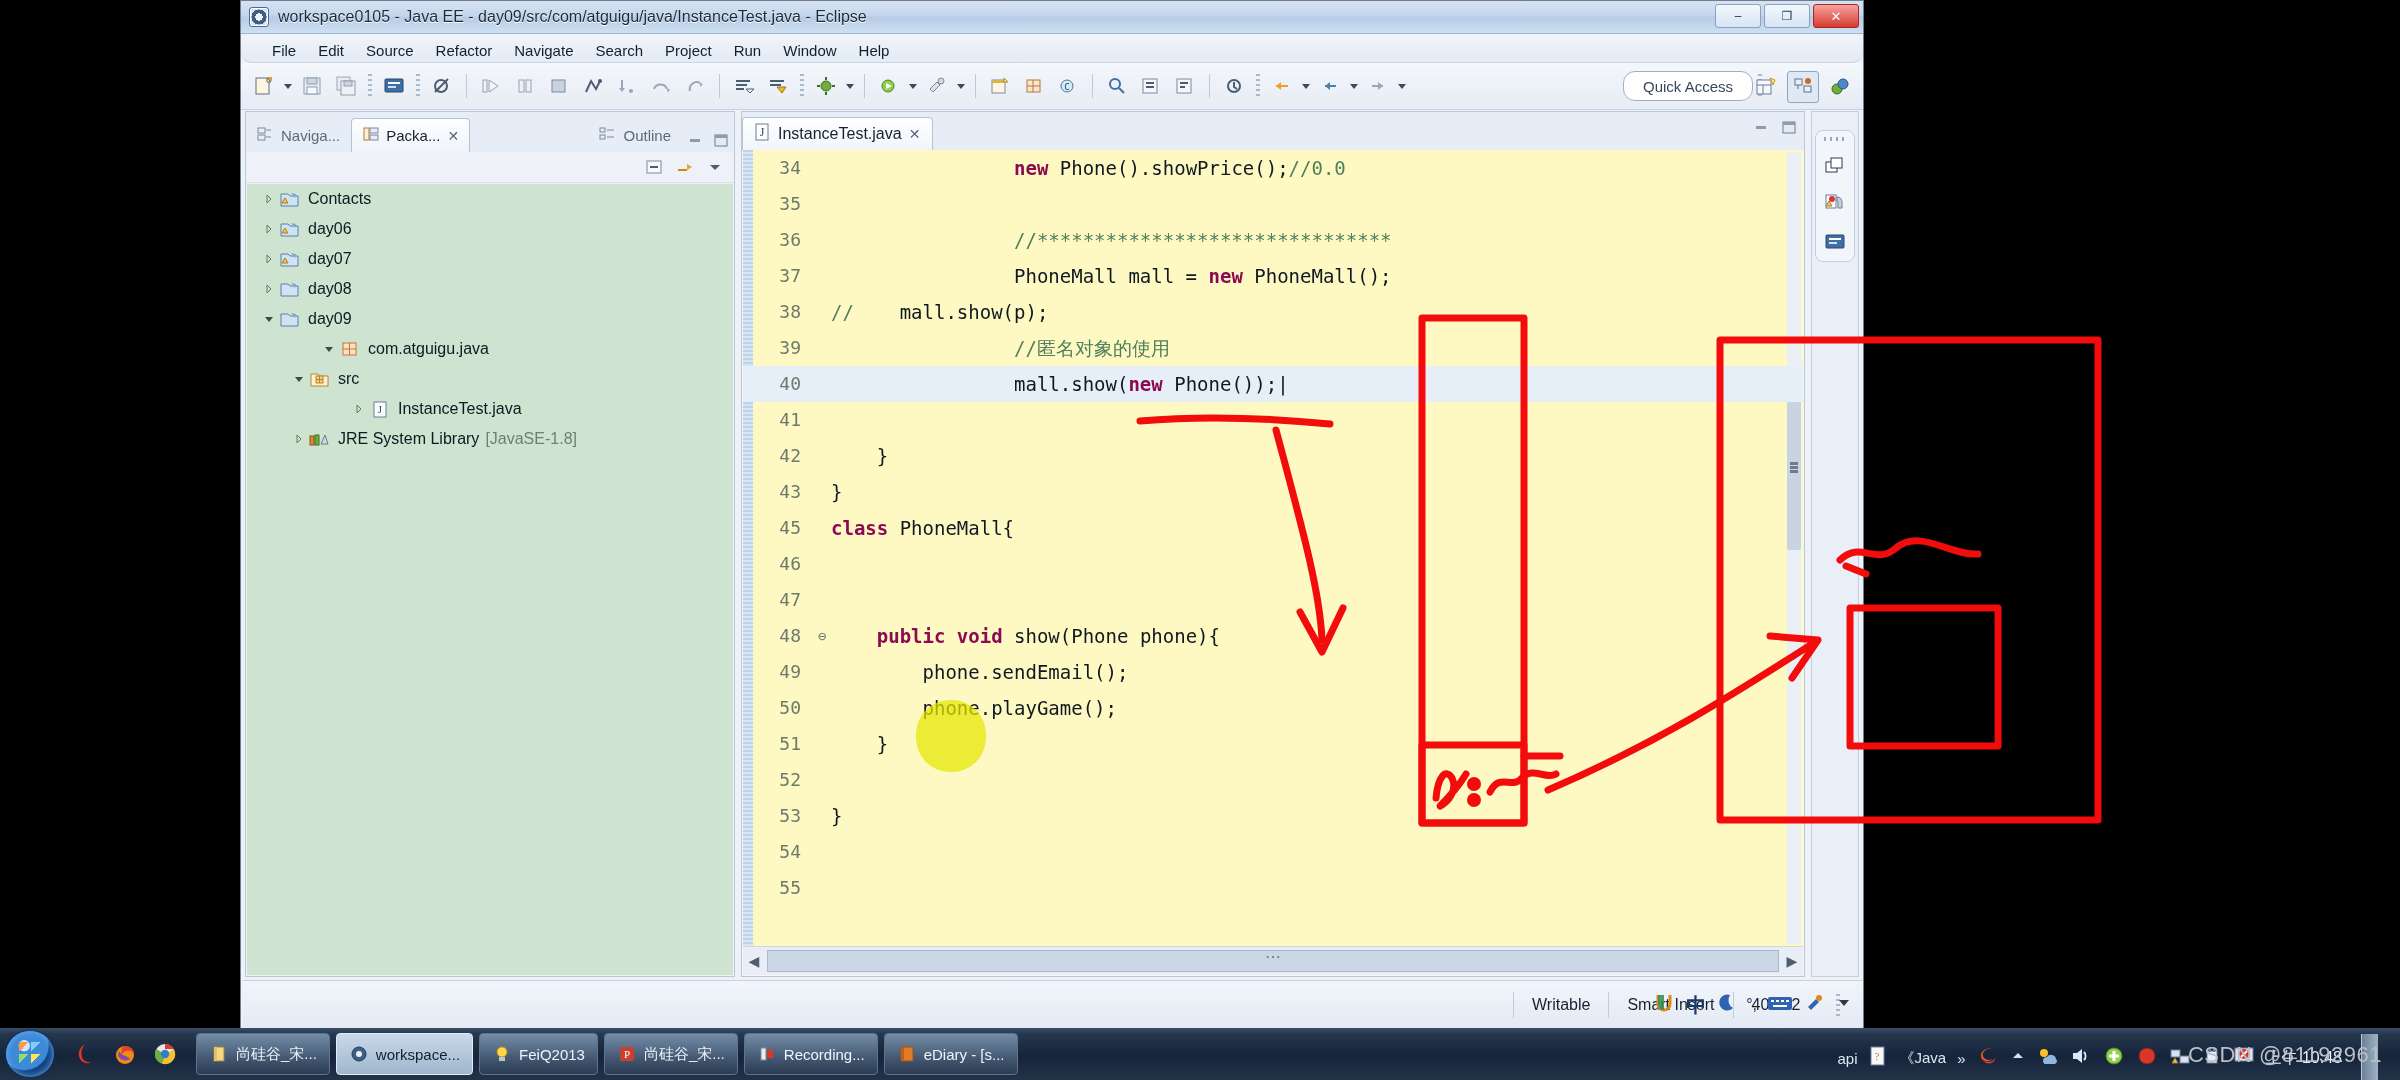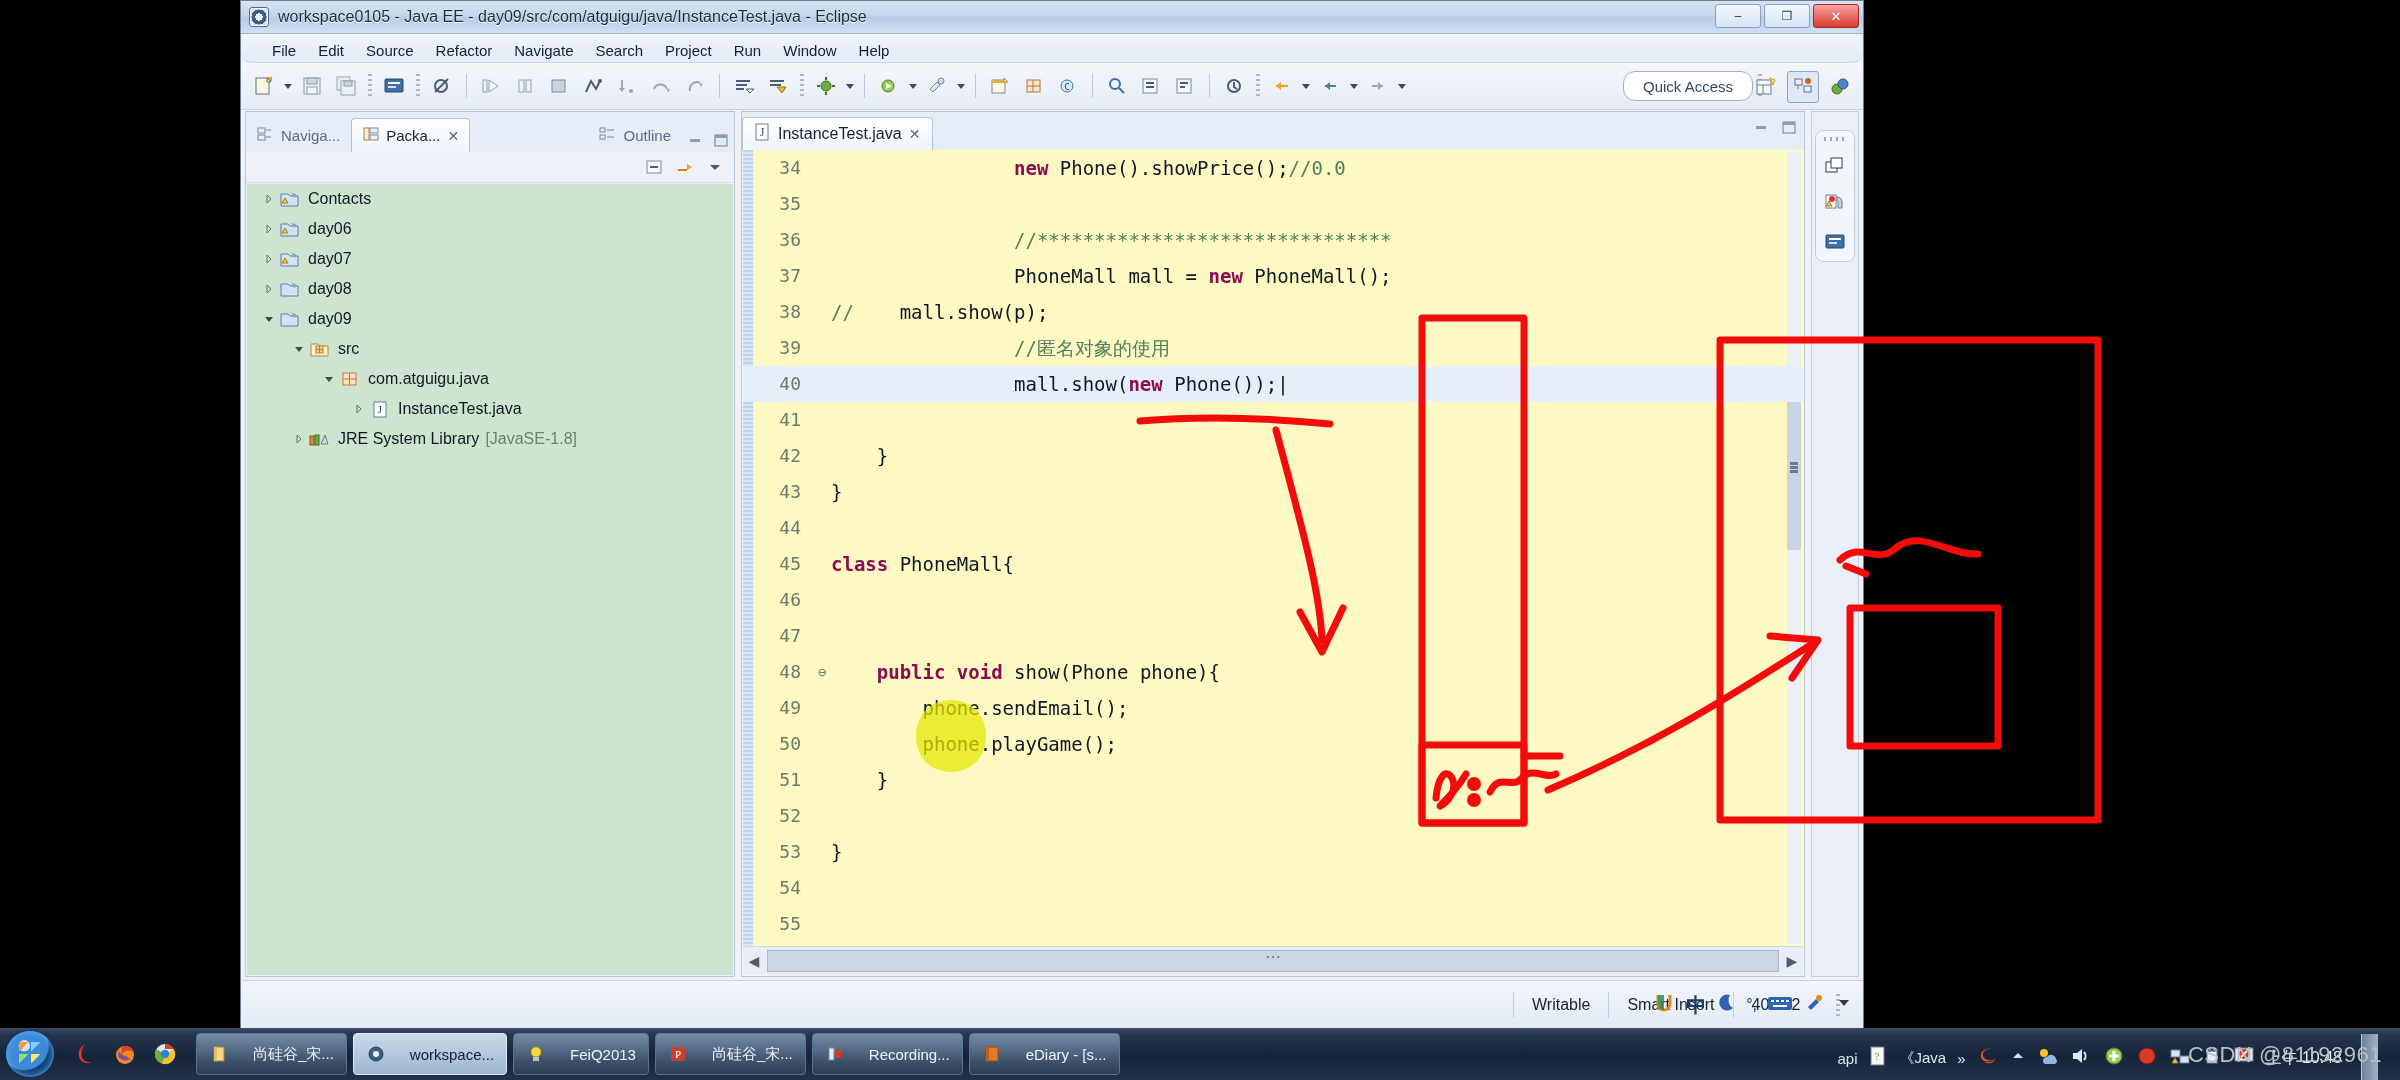--- a/index.html
+++ b/index.html
@@ -129,21 +129,21 @@
      box-shadow:0 0 6px #6fb2ff inset,0 0 4px #0a2e57;position:relative;}
   .startorb:after{content:"";position:absolute;left:13px;top:11px;width:22px;height:22px;
      background:
        linear-gradient(135deg,#ff9a3c 0 50%,transparent 50%) no-repeat 0 0/10px 10px,
        linear-gradient(135deg,#7fd0ff 0 50%,transparent 50%) no-repeat 12px 0/10px 10px,
        linear-gradient(135deg,#8fe06a 0 50%,transparent 50%) no-repeat 0 12px/10px 10px,
        linear-gradient(135deg,#ffe45c 0 50%,transparent 50%) no-repeat 12px 12px/10px 10px;}
   .qlaunch{display:flex;align-items:center;gap:14px;margin-left:18px;}
   .qicon{width:26px;height:26px;}
   .tasks{display:flex;align-items:center;gap:6px;margin-left:18px;}
-  .task{height:40px;min-width:auto;padding:0 12px;display:flex;align-items:center;gap:24px;
+  .task{height:40px;min-width:auto;padding:0 12px;display:flex;align-items:center;gap:7px;
      border:1px solid #5b7490;border-radius:4px;
      background:linear-gradient(to bottom,#728ba6,#44597456);color:#eef4fb;font-size:15px;
      white-space:nowrap;justify-content:flex-end;}
   .task.active{background:linear-gradient(to bottom,#c9d9ea,#9fb6cd);color:#10202f;border-color:#e3ecf6;}
   .tkico{width:20px;height:20px;display:flex;align-items:center;justify-content:center;font-size:13px;}
   .trayarea{position:absolute;right:0;bottom:0;height:44px;display:flex;align-items:center;gap:11px;
      padding-right:22px;}
   .traytxt{color:#dbe7f3;font-size:15px;}
   .clock{color:#e9f1f9;font-size:16px;white-space:nowrap;}
   .showdesk{width:16px;height:48px;margin-left:8px;
@@ -563,51 +563,51 @@
               </span>
             <span class="ticon">
                 <svg width="20" height="17" viewBox="0 0 20 17">
                   <path d="M1 3h7l2 2h8v10H1z" fill="#cfe3f5" stroke="#5a7fa5"></path>
                   <path d="M11 2l5 1 -1 4z" fill="#7fa8cf"></path>
                 </svg>
               </span>
             <span class="tlabel">day09</span>
           </div>
 
+          <div class="trow" style="padding-left:74px">
+            <span class="arrow">
+                <svg width="10" height="10" viewBox="0 0 10 10">
+                  <path d="M1 3 L9 3 L5 8z" fill="#3c4f3c"></path>
+                </svg>
+              </span>
+            <span class="ticon">
+                <svg width="20" height="17" viewBox="0 0 20 17">
+                  <rect x="3" y="2" width="13" height="12" fill="#fbe2c4" stroke="#c4762e"></rect>
+                  <line x1="9.5" y1="2" x2="9.5" y2="14" stroke="#c4762e"></line>
+                  <line x1="3" y1="8" x2="16" y2="8" stroke="#c4762e"></line>
+                </svg>
+              </span>
+            <span class="tlabel">com.atguigu.java</span>
+          </div>
+
           <div class="trow" style="padding-left:44px">
             <span class="arrow">
                 <svg width="10" height="10" viewBox="0 0 10 10">
                   <path d="M1 3 L9 3 L5 8z" fill="#3c4f3c"></path>
                 </svg>
               </span>
             <span class="ticon">
                 <svg width="20" height="17" viewBox="0 0 20 17">
                   <path d="M1 3h7l2 2h8v10H1z" fill="#fdf0d4" stroke="#b4882c"></path>
                   <rect x="6" y="5" width="7" height="7" fill="#f6cf7e" stroke="#b4882c"></rect>
                   <line x1="6" y1="8.5" x2="13" y2="8.5" stroke="#b4882c"></line>
                   <line x1="9.5" y1="5" x2="9.5" y2="12" stroke="#b4882c"></line>
                 </svg>
               </span>
             <span class="tlabel">src</span>
-          </div>
-
-          <div class="trow" style="padding-left:74px">
-            <span class="arrow">
-                <svg width="10" height="10" viewBox="0 0 10 10">
-                  <path d="M1 3 L9 3 L5 8z" fill="#3c4f3c"></path>
-                </svg>
-              </span>
-            <span class="ticon">
-                <svg width="20" height="17" viewBox="0 0 20 17">
-                  <rect x="3" y="2" width="13" height="12" fill="#fbe2c4" stroke="#c4762e"></rect>
-                  <line x1="9.5" y1="2" x2="9.5" y2="14" stroke="#c4762e"></line>
-                  <line x1="3" y1="8" x2="16" y2="8" stroke="#c4762e"></line>
-                </svg>
-              </span>
-            <span class="tlabel">com.atguigu.java</span>
           </div>
 
           <div class="trow" style="padding-left:104px">
             <span class="arrow">
                 <svg width="10" height="10" viewBox="0 0 10 10">
                   <path d="M3 1 L7 5 L3 9z" fill="none" stroke="#5d7d5d"></path>
                 </svg>
               </span>
             <span class="ticon">
                 <svg width="20" height="17" viewBox="0 0 20 17">
@@ -672,21 +672,20 @@
               <div class="cl"><span class="ln">34</span><span class="fold"></span><span><span>                </span><span class="kw">new</span><span class="src"> Phone().showPrice();</span><span class="cm">//0.0</span></span></div>
               <div class="cl"><span class="ln">35</span><span class="fold"></span><span></span></div>
               <div class="cl"><span class="ln">36</span><span class="fold"></span><span><span>                </span><span class="cm">//*******************************</span></span></div>
               <div class="cl"><span class="ln">37</span><span class="fold"></span><span><span>                </span><span class="src">PhoneMall mall = </span><span class="kw">new</span><span class="src"> PhoneMall();</span></span></div>
               <div class="cl"><span class="ln">38</span><span class="fold"></span><span><span class="cm">//</span><span class="src">    mall.show(p);</span></span></div>
               <div class="cl"><span class="ln">39</span><span class="fold"></span><span><span>                </span><span class="cm">//匿名对象的使用</span></span></div>
               <div class="cl cur"><span class="ln">40</span><span class="fold"></span><span><span>                </span><span class="src">mall.show(</span><span class="kw">new</span><span class="src"> Phone());</span><span style="color: rgb(17, 17, 17);">|</span></span></div>
               <div class="cl"><span class="ln">41</span><span class="fold"></span><span></span></div>
               <div class="cl"><span class="ln">42</span><span class="fold"></span><span><span>    </span><span class="src">}</span></span></div>
               <div class="cl"><span class="ln">43</span><span class="fold"></span><span><span class="src">}</span></span></div>
-              <div class="cl"><span class="ln">44</span><span class="fold"></span><span></span></div>
               <div class="cl"><span class="ln">45</span><span class="fold"></span><span><span class="kw">class</span><span class="src"> PhoneMall{</span></span></div>
               <div class="cl"><span class="ln">46</span><span class="fold"></span><span></span></div>
               <div class="cl"><span class="ln">47</span><span class="fold"></span><span></span></div>
               <div class="cl"><span class="ln">48</span><span class="fold">⊖</span><span><span>    </span><span class="kw">public void</span><span class="src"> show(Phone phone){</span></span></div>
               <div class="cl"><span class="ln">49</span><span class="fold"></span><span><span>        </span><span class="src">phone.sendEmail();</span></span></div>
               <div class="cl"><span class="ln">50</span><span class="fold"></span><span><span>        </span><span class="src">phone.playGame();</span></span></div>
               <div class="cl"><span class="ln">51</span><span class="fold"></span><span><span>    </span><span class="src">}</span></span></div>
               <div class="cl"><span class="ln">52</span><span class="fold"></span><span></span></div>
               <div class="cl"><span class="ln">53</span><span class="fold"></span><span><span class="src">}</span></span></div>
               <div class="cl"><span class="ln">54</span><span class="fold"></span><span></span></div>

